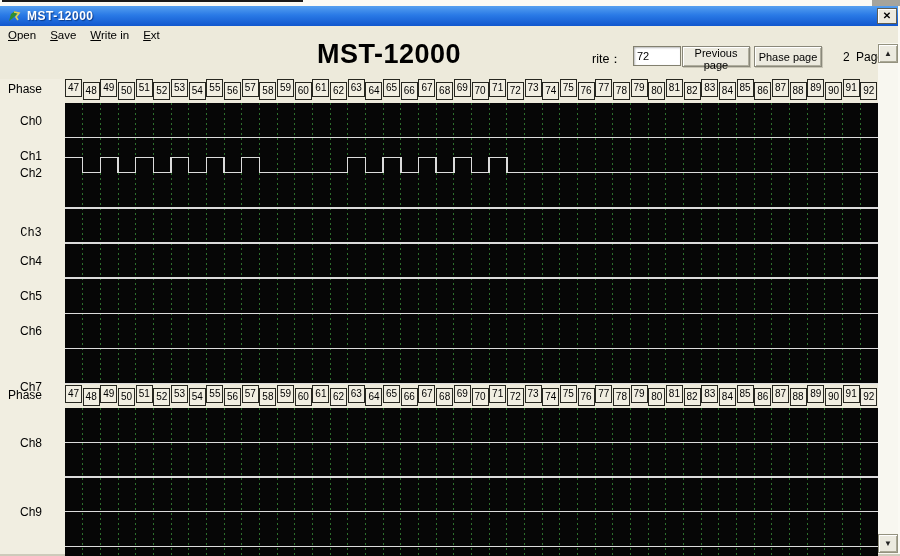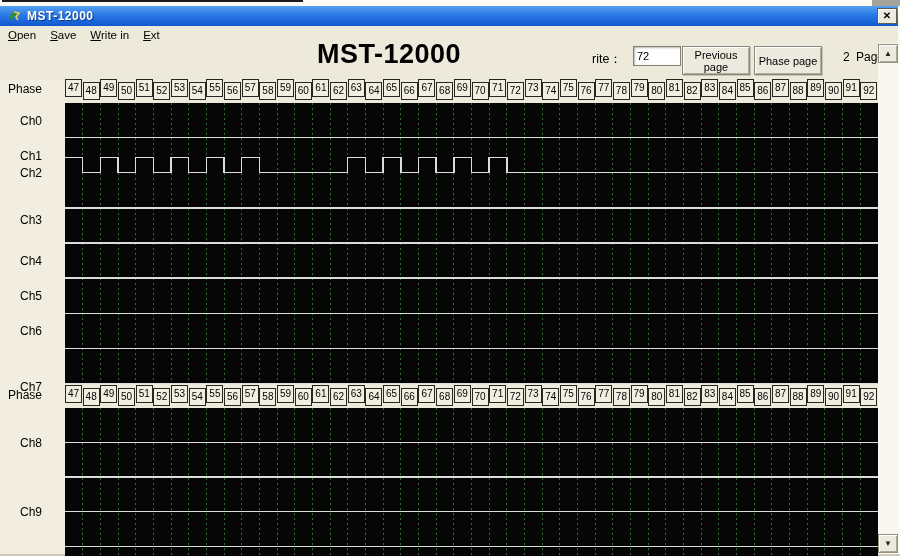--- a/index.html
+++ b/index.html
@@ -28,21 +28,21 @@
     display:flex;gap:14px;padding-left:8px;align-items:center;font-size:11.5px;}
   .menu-item{cursor:default;}
 
   
   .big-title{position:absolute;left:317px;top:39px;font-size:27px;font-weight:bold;
     letter-spacing:.5px;}
   .hase-label{position:absolute;left:592px;top:51px;font-size:12.5px;}
   .hase-input{position:absolute;left:633px;top:46px;width:40px;height:16px;
     border:1px solid #82806f;box-shadow:inset 1px 1px 2px rgba(0,0,0,.28);
     font-size:11px;padding:1px 3px;background:#fff;font-family:"Liberation Sans",sans-serif;}
-  .btn{position:absolute;top:46px;height:29px;background:#eceadf;
+  .btn{position:absolute;top:46px;height:21px;background:#eceadf;
     border:1px solid #8a887a;box-shadow:inset 1px 1px 0 #fff, inset -1px -1px 0 #b0ae9e, 1px 1px 0 #c9c6b6;
     font-size:11px;font-family:"Liberation Sans",sans-serif;padding:0;cursor:default;}
   .prev{left:682px;width:68px;}
   .next{left:754px;width:68px;}
   .page-num{position:absolute;left:843px;top:50px;font-size:12px;}
   .page-word{position:absolute;left:856px;top:50px;font-size:12px;}
 
   
   .gutter{position:absolute;left:0;top:79px;width:65px;height:477px;background:#f1eee1;}
 
@@ -212,21 +212,21 @@
   <div class="scrollbar">
     <button class="sb-btn sb-up">▲</button>
     <button class="sb-btn sb-down">▼</button>
   </div>
   <div class="right-sliver"></div>
   <div class="bottom-strip"></div>
 
 <div class="ch-label" style="top: 120.562px;">Ch0</div>
     <div class="ch-label" style="top: 155.688px;">Ch1</div>
     <div class="ch-label" style="top: 173px;">Ch2</div>
-    <div class="ch-label" style="top: 220px;">Ch3</div>
+    <div class="ch-label" style="top: 233px; font-family: Liberation Mono, monospace;">Ch3</div>
     <div class="ch-label" style="top: 261.062px;">Ch4</div>
     <div class="ch-label" style="top: 296.188px;">Ch5</div>
     <div class="ch-label" style="top: 331.312px;">Ch6</div>
     <div class="ch-label" style="top: 387px;">Ch7</div>
     <svg width="813" height="281" style="position: absolute; left: 65px; top: 103px; background: rgb(6, 6, 6);">
       <line x1="17.67391304347826" x2="17.67391304347826" y1="0" y2="281" stroke="#2c6e2c" stroke-width="1" stroke-dasharray="2 3" shape-rendering="crispEdges"></line>
       <line x1="35.34782608695652" x2="35.34782608695652" y1="0" y2="281" stroke="#2c6e2c" stroke-width="1" stroke-dasharray="2 3" shape-rendering="crispEdges"></line>
       <line x1="53.02173913043478" x2="53.02173913043478" y1="0" y2="281" stroke="#2c6e2c" stroke-width="1" stroke-dasharray="2 3" shape-rendering="crispEdges"></line>
       <line x1="70.69565217391305" x2="70.69565217391305" y1="0" y2="281" stroke="#2c6e2c" stroke-width="1" stroke-dasharray="2 3" shape-rendering="crispEdges"></line>
       <line x1="88.36956521739131" x2="88.36956521739131" y1="0" y2="281" stroke="#2c6e2c" stroke-width="1" stroke-dasharray="2 3" shape-rendering="crispEdges"></line>

